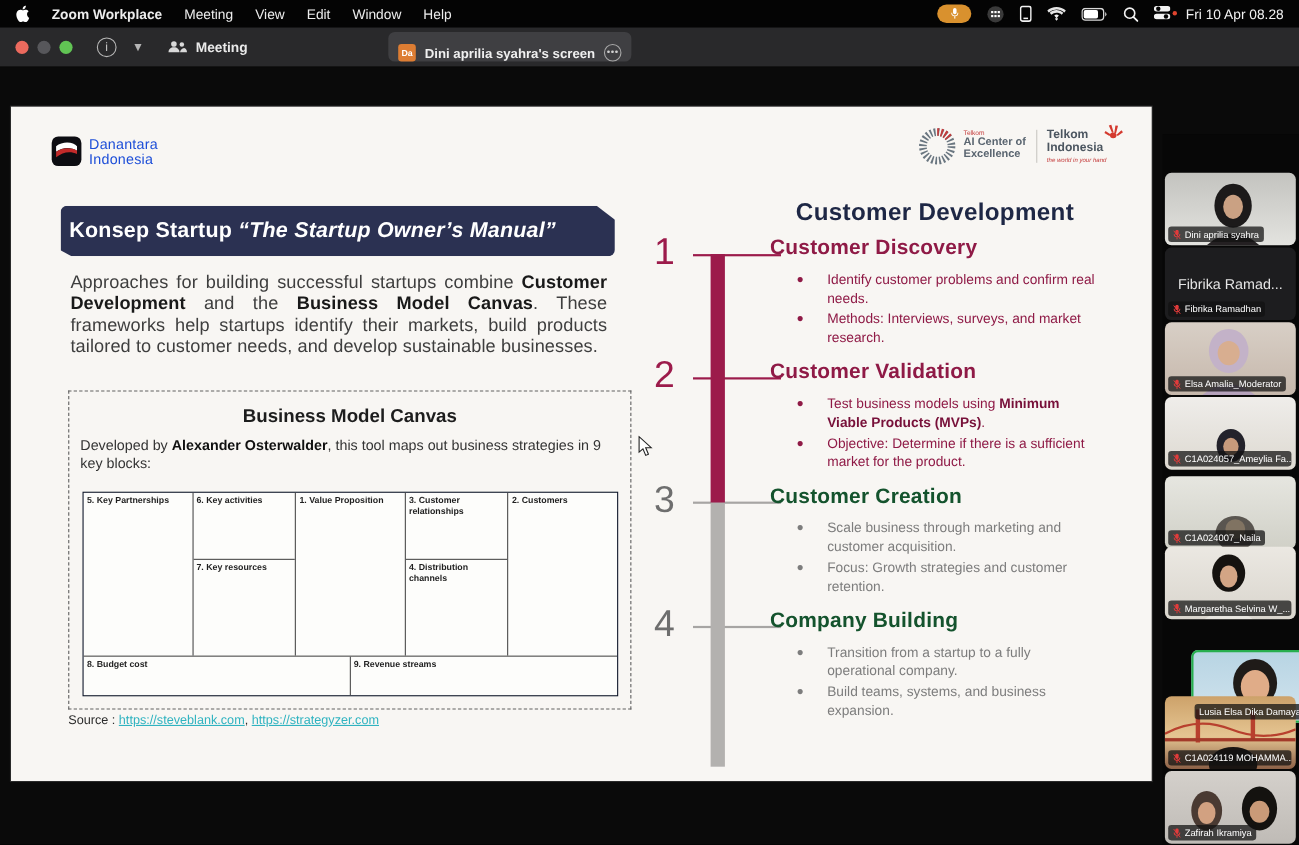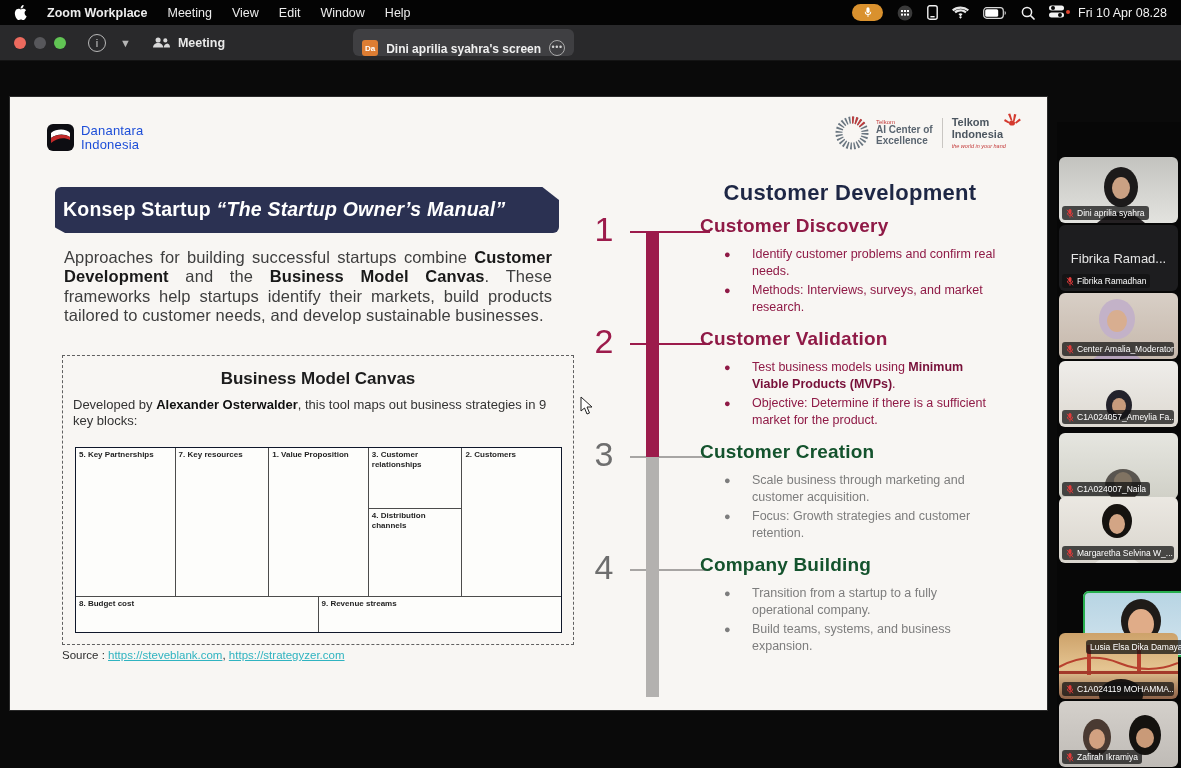--- a/index.html
+++ b/index.html
@@ -297,20 +297,21 @@
 
       <p class="intro"><span>Approaches for building successful startups combine </span><b>Customer Development</b><span> and the </span><b>Business Model Canvas</b><span>. These frameworks help startups identify their markets, build products tailored to customer needs, and develop sustainable businesses.</span></p>
 
       <div class="bmcbox">
         <div class="bmc-title">Business Model Canvas</div>
         <div class="bmc-desc"><span>Developed by </span><b>Alexander Osterwalder</b><span>, this tool maps out business strategies in 9 key blocks:</span></div>
         <div class="bmc-table">
           <div class="bmc-r1">
             <div class="bmc-col bmc-cell">5. Key Partnerships</div>
             <div class="bmc-col bmc-split">
+              <div class="tcell bmc-cell">6. Key activities</div>
               <div class="bcell bmc-cell">7. Key resources</div>
             </div>
             <div class="bmc-col bmc-cell">1. Value Proposition</div>
             <div class="bmc-col bmc-split">
               <div class="tcell bmc-cell">3. Customer relationships</div>
               <div class="bcell bmc-cell">4. Distribution channels</div>
             </div>
             <div class="bmc-col bmc-cell">2. Customers</div>
           </div>
           <div class="bmc-r2">
@@ -443,21 +444,21 @@
           </svg>
         <span class="vlabel">
             <span class="micoff">
               <svg viewBox="0 0 10 12" fill="#e23b3b">
                 <rect x="3" y="0" width="4" height="6.5" rx="2"></rect>
                 <path d="M1 5a4 4 0 0 0 8 0h-1a3 3 0 0 1-6 0z"></path>
                 <rect x="4.4" y="9" width="1.2" height="2.5"></rect>
                 <line x1="1" y1="1" x2="9" y2="11" stroke="#e23b3b" stroke-width="1.2"></line>
               </svg>
             </span>
-            <span>Center Amalia_Moderator</span>
+            <span>Elsa Amalia_Moderator</span>
           </span>
       </div>
 
       <div class="thumb t4 p4">
         <svg class="sil" viewBox="0 0 119 66">
             <ellipse cx="60" cy="44" rx="13" ry="15" fill="#23222b"></ellipse>
             <ellipse cx="60" cy="45" rx="7" ry="8" fill="#c79a7c"></ellipse>
           </svg>
         <span class="vlabel">
             <span class="micoff">

